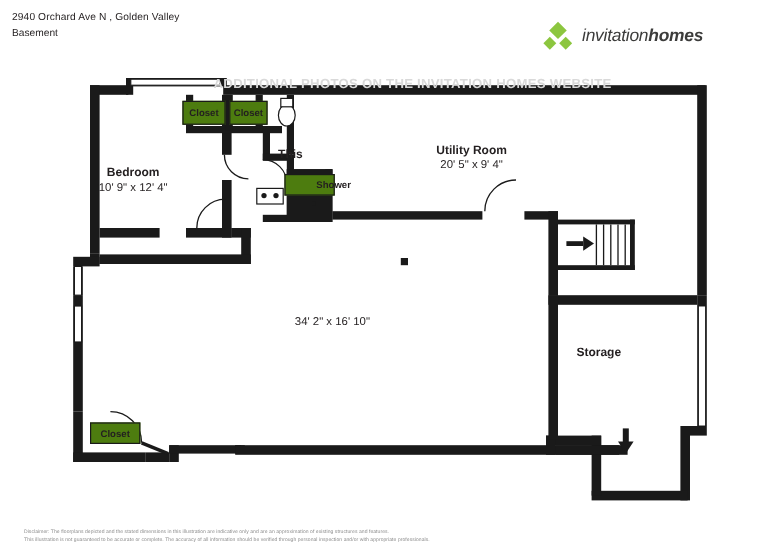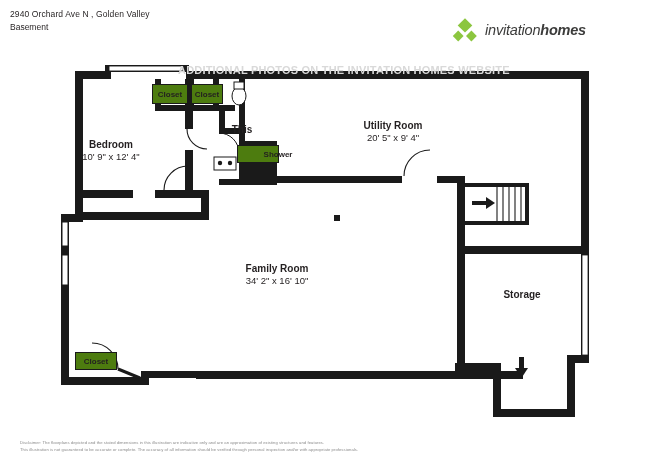--- a/index.html
+++ b/index.html
@@ -281,25 +281,24 @@
     <span class="name">Bedroom</span>
     <span class="dim">10' 9" x 12' 4"</span>
   </div>
 
   <div class="rlabel" style="left:328px; top:120px; width:130px;">
     <span class="name">Utility Room</span>
     <span class="dim">20' 5" x 9' 4"</span>
   </div>
 
   <div class="rlabel" style="left:207px; top:263px; width:140px;">
-    <span class="name">Family Room</span>
     <span class="dim">34' 2" x 16' 10"</span>
   </div>
 
-  <div class="rlabel" style="left:467px; top:289px; width:110px;">
+  <div class="rlabel" style="left:444px; top:289px; width:110px;">
     <span class="name">Storage</span>
   </div>
 
   <div class="rlabel" style="left:204px; top:124px; width:76px;">
     <span class="name">This</span>
   </div>
 
   <div class="tagbox" style="left:152px; top:84px; width:36px; height:20px;">Closet</div>
   <div class="tagbox" style="left:191px; top:84px; width:32px; height:20px;">Closet</div>
   <div class="tagbox" style="left:237px; top:145px; width:42px; height:18px;padding-left:40px;">Shower</div>

